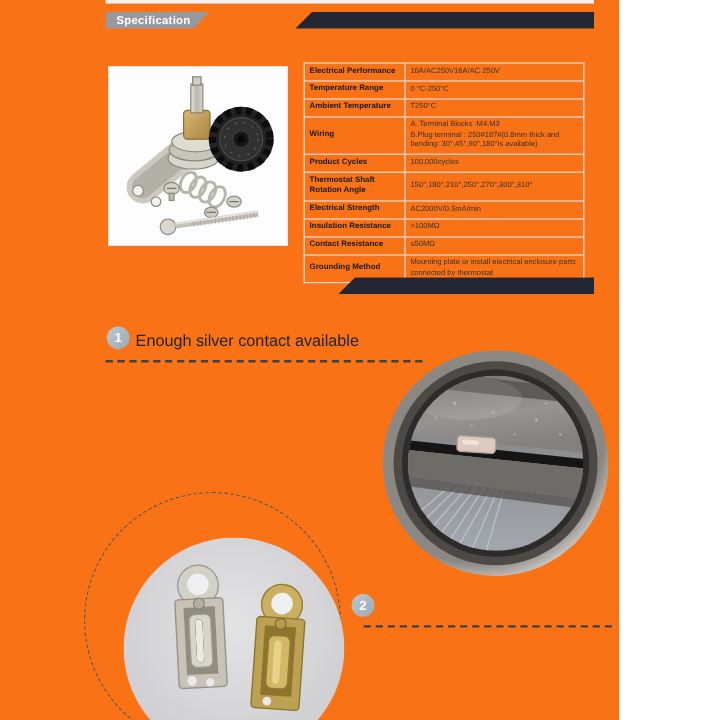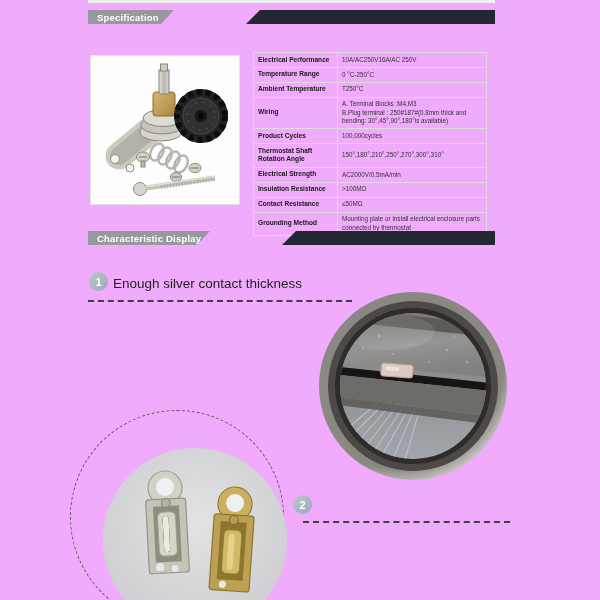--- a/index.html
+++ b/index.html
@@ -1,17 +1,17 @@
 <!DOCTYPE html>
 <html><head>
 <meta charset="utf-8">
 <style>
   * { margin:0; padding:0; box-sizing:border-box; }
   html,body { width:600px; height:600px; background:#ffffff; font-family:"Liberation Sans", sans-serif; }
-  #page { position:relative; width:600px; height:600px; background:#f0abfc; overflow:hidden; }
+  #page { position:relative; width:516px; height:600px; background:#f97316; overflow:hidden; }
 
   
   .banner { position:absolute; height:14px; }
   .banner .dark {
     position:absolute; top:0; height:14px; background:#232733;
     clip-path: polygon(14px 0, 100% 0, 100% 100%, 0 100%);
   }
   .banner .gray {
     position:absolute; top:0; height:14px; background:#97999f;
     clip-path: polygon(0 0, 100% 0, calc(100% - 13px) 100%, 0 100%);
@@ -189,29 +189,26 @@
         </tr>
         <tr>
           <th>Grounding Method</th>
           <td>Mounting plate or install electrical enclosure parts connected by thermostat</td>
         </tr>
       </tbody>
   </table>
 
   <div class="banner" id="banner-char">
     <div class="dark"></div>
-    <div class="gray">
-      <span>Characteristic Display</span>
-    </div>
   </div>
 
   <div class="num-badge" id="feature1-badge">
     <span>1</span>
   </div>
-  <div class="feature-label" id="feature1-label">Enough silver contact thickness</div>
+  <div class="feature-label" id="feature1-label">Enough silver contact available</div>
   <div class="dash-line" id="feature1-dash"></div>
 
   <div id="closeup-photo">
     <svg width="188" height="188" viewBox="0 0 188 188">
       <defs>
         <radialGradient id="rim" cx=".42" cy=".38" r=".72">
           <stop offset=".78" stop-color="#8b8884"></stop>
             <stop offset=".9" stop-color="#cac6c1"></stop>
             <stop offset="1" stop-color="#e6e3de"></stop>
         </radialGradient>

